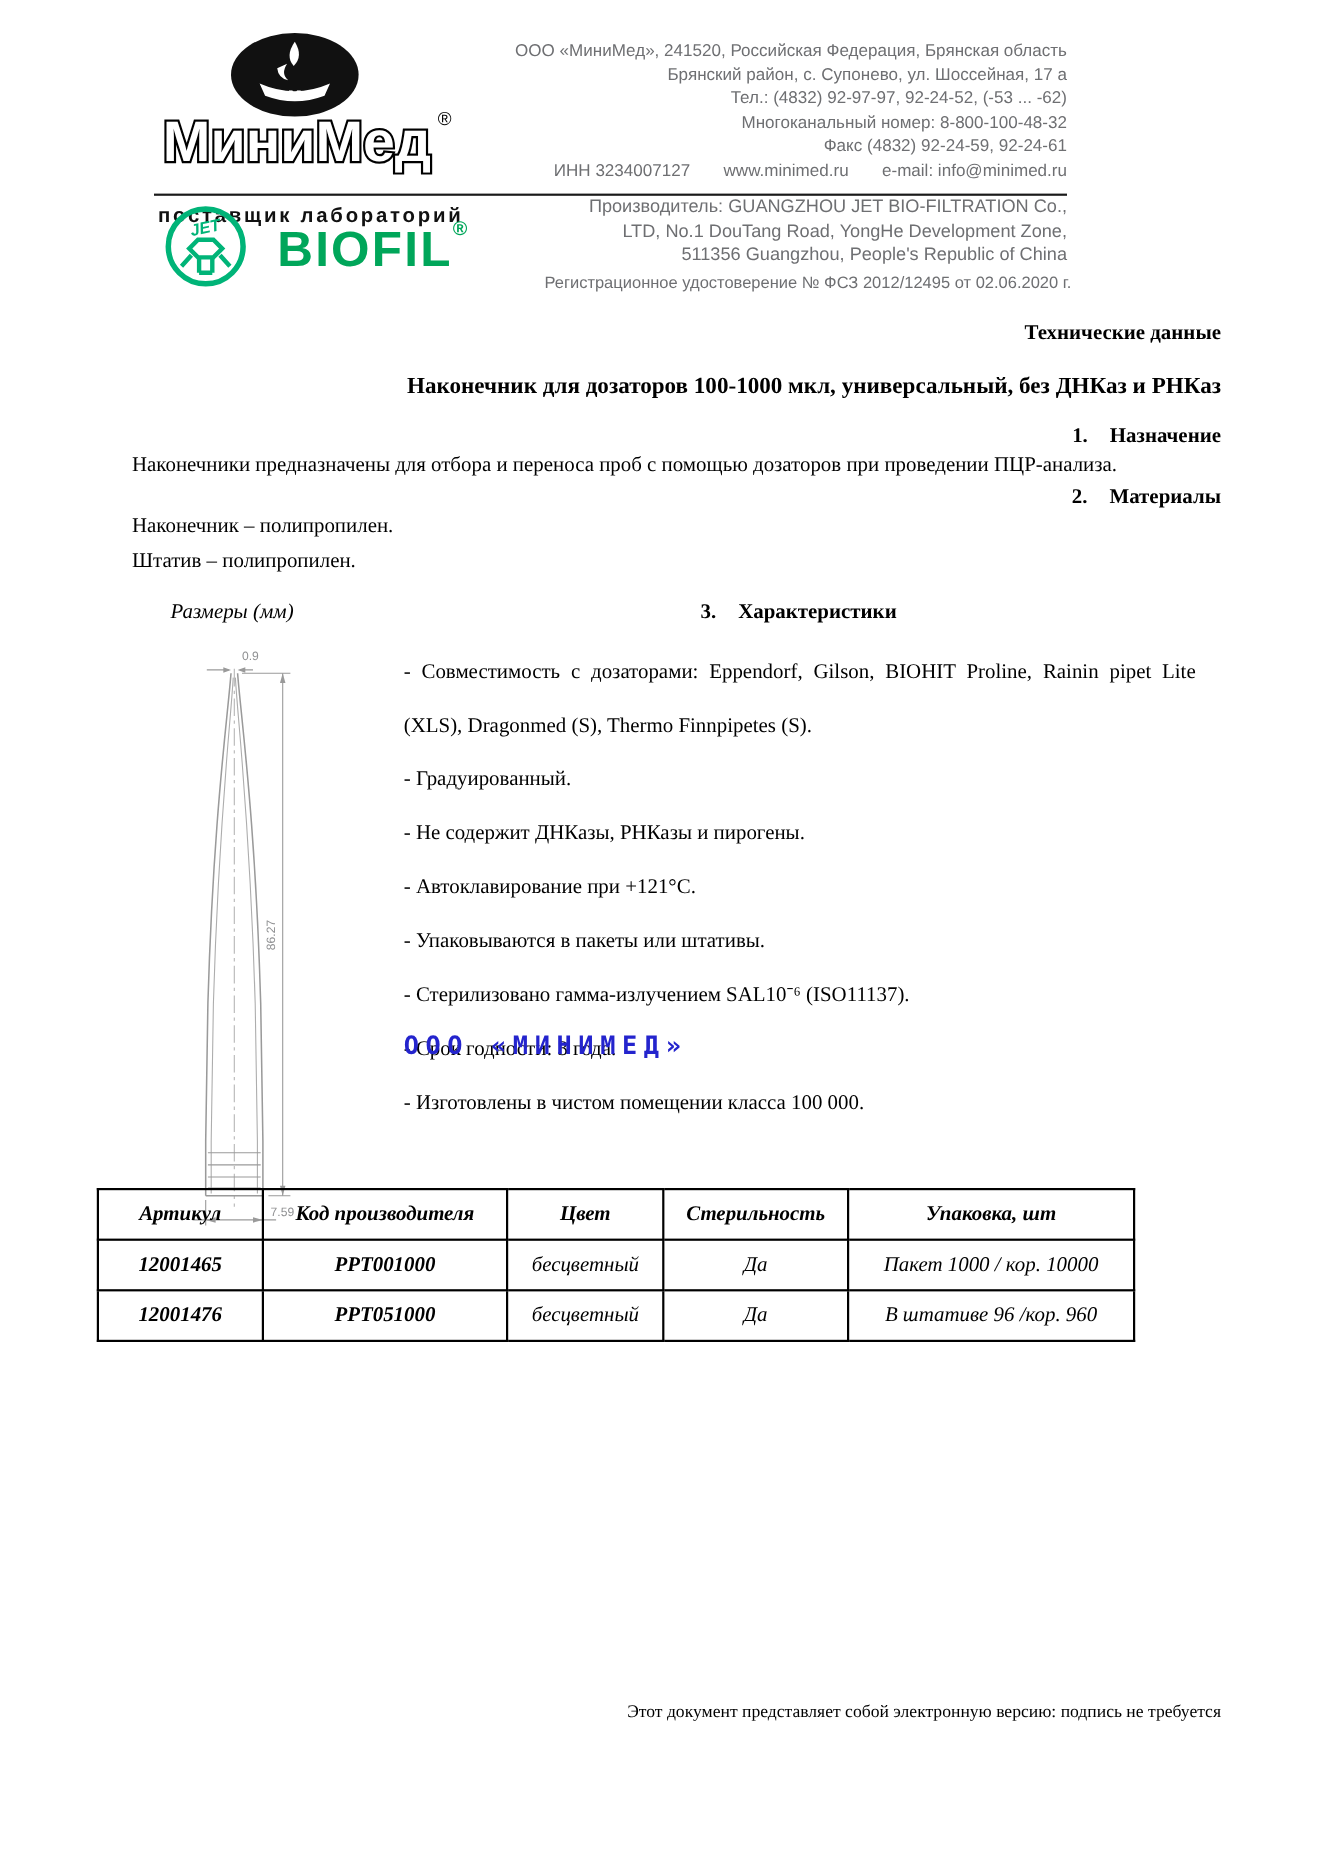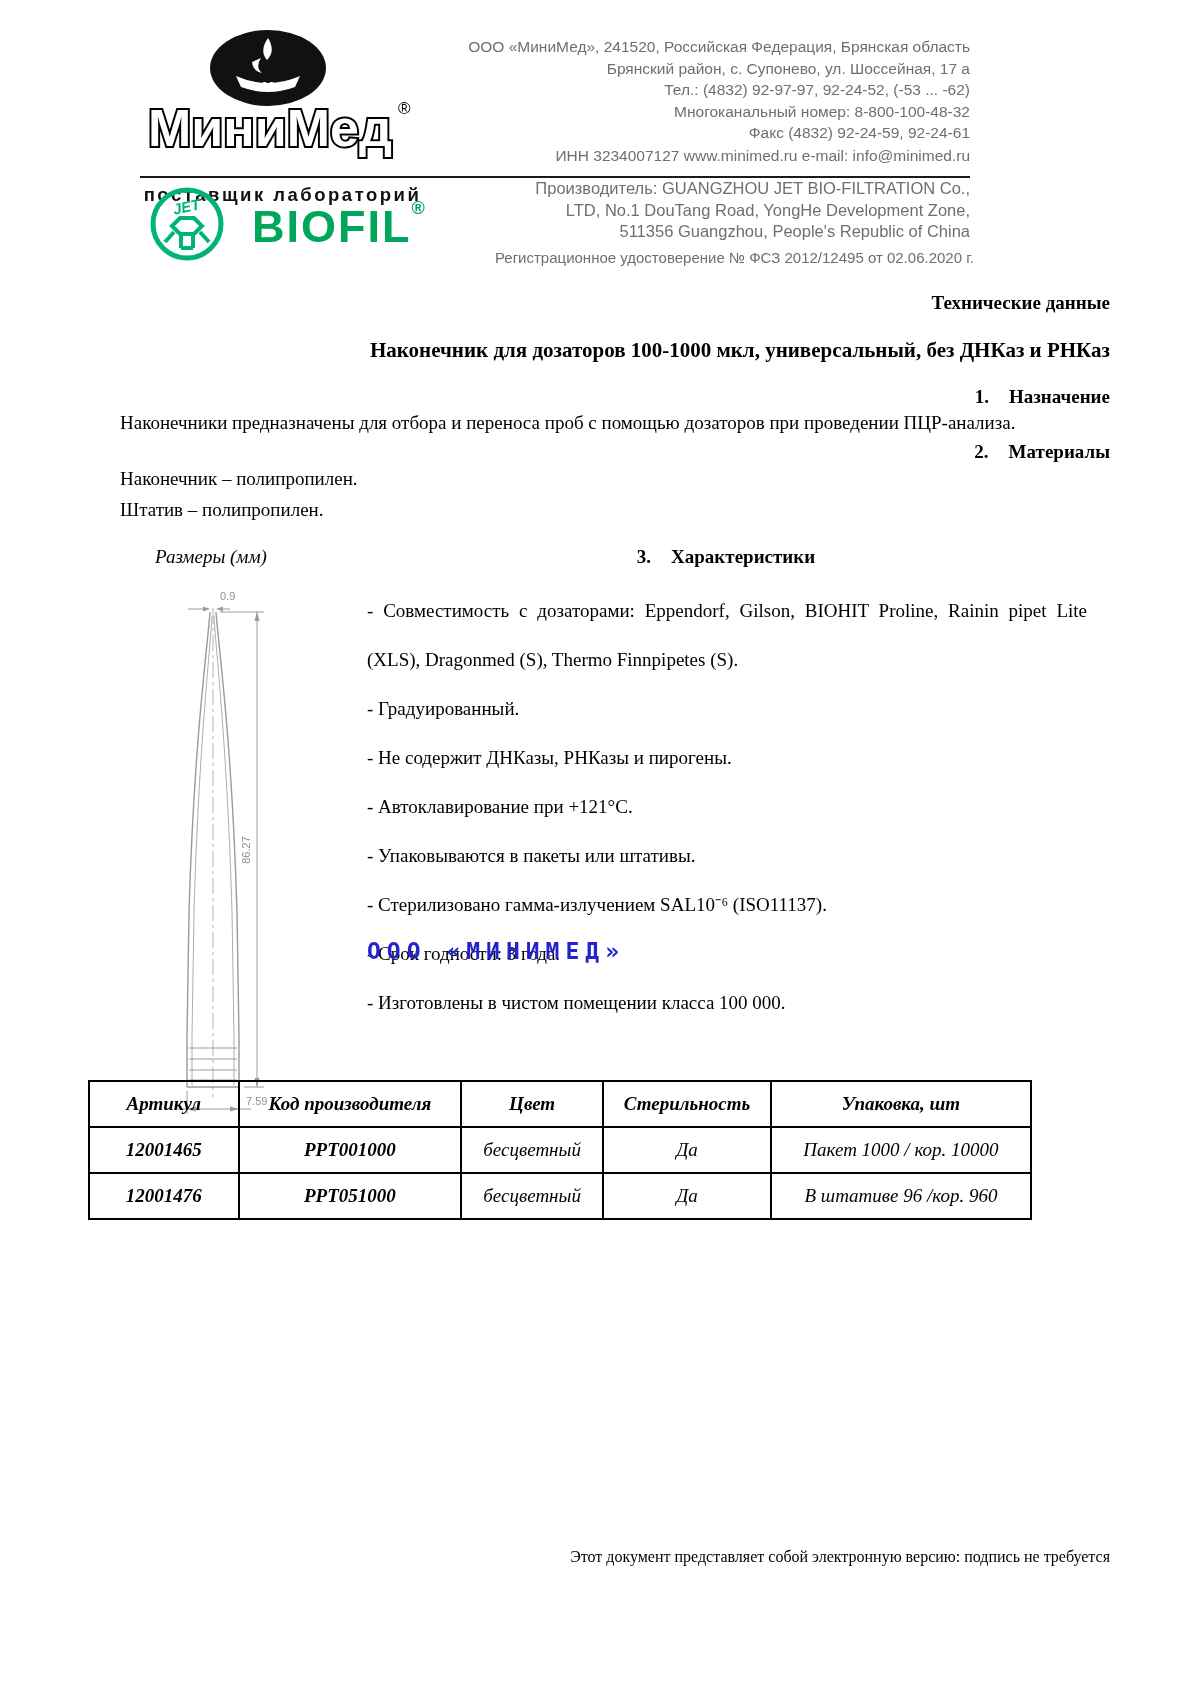--- a/index.html
+++ b/index.html
@@ -19,21 +19,21 @@
   }
   .abs{position:absolute;}
   .sans{font-family:"Liberation Sans", sans-serif;}
   .gray{color:var(--gray_text);}
   .right{text-align:right;}
   .center{text-align:right;}
 
   
   .contact-block{top:36px;right:230px;width:600px;font-size:15.5px;line-height:21.5px;}
   .inn-line{margin-top:1px;}
-  .inn-line span{}
+  .inn-line span{margin-left:26px;}
   .header-rule{top:176px;left:140px;width:830px;height:2px;background:var(--line_black);}
 
   .logo-block{top:28px;left:140px;width:285px;}
   .logo-tagline{
     font-family:"Liberation Sans", sans-serif;font-weight:bold;
     font-size:18.5px;letter-spacing:2.5px;margin-top:2px;color:#111;
     text-align:center;width:285px;
   }
 
   .biofil-block{top:185px;left:148px;display:flex;align-items:center;}

